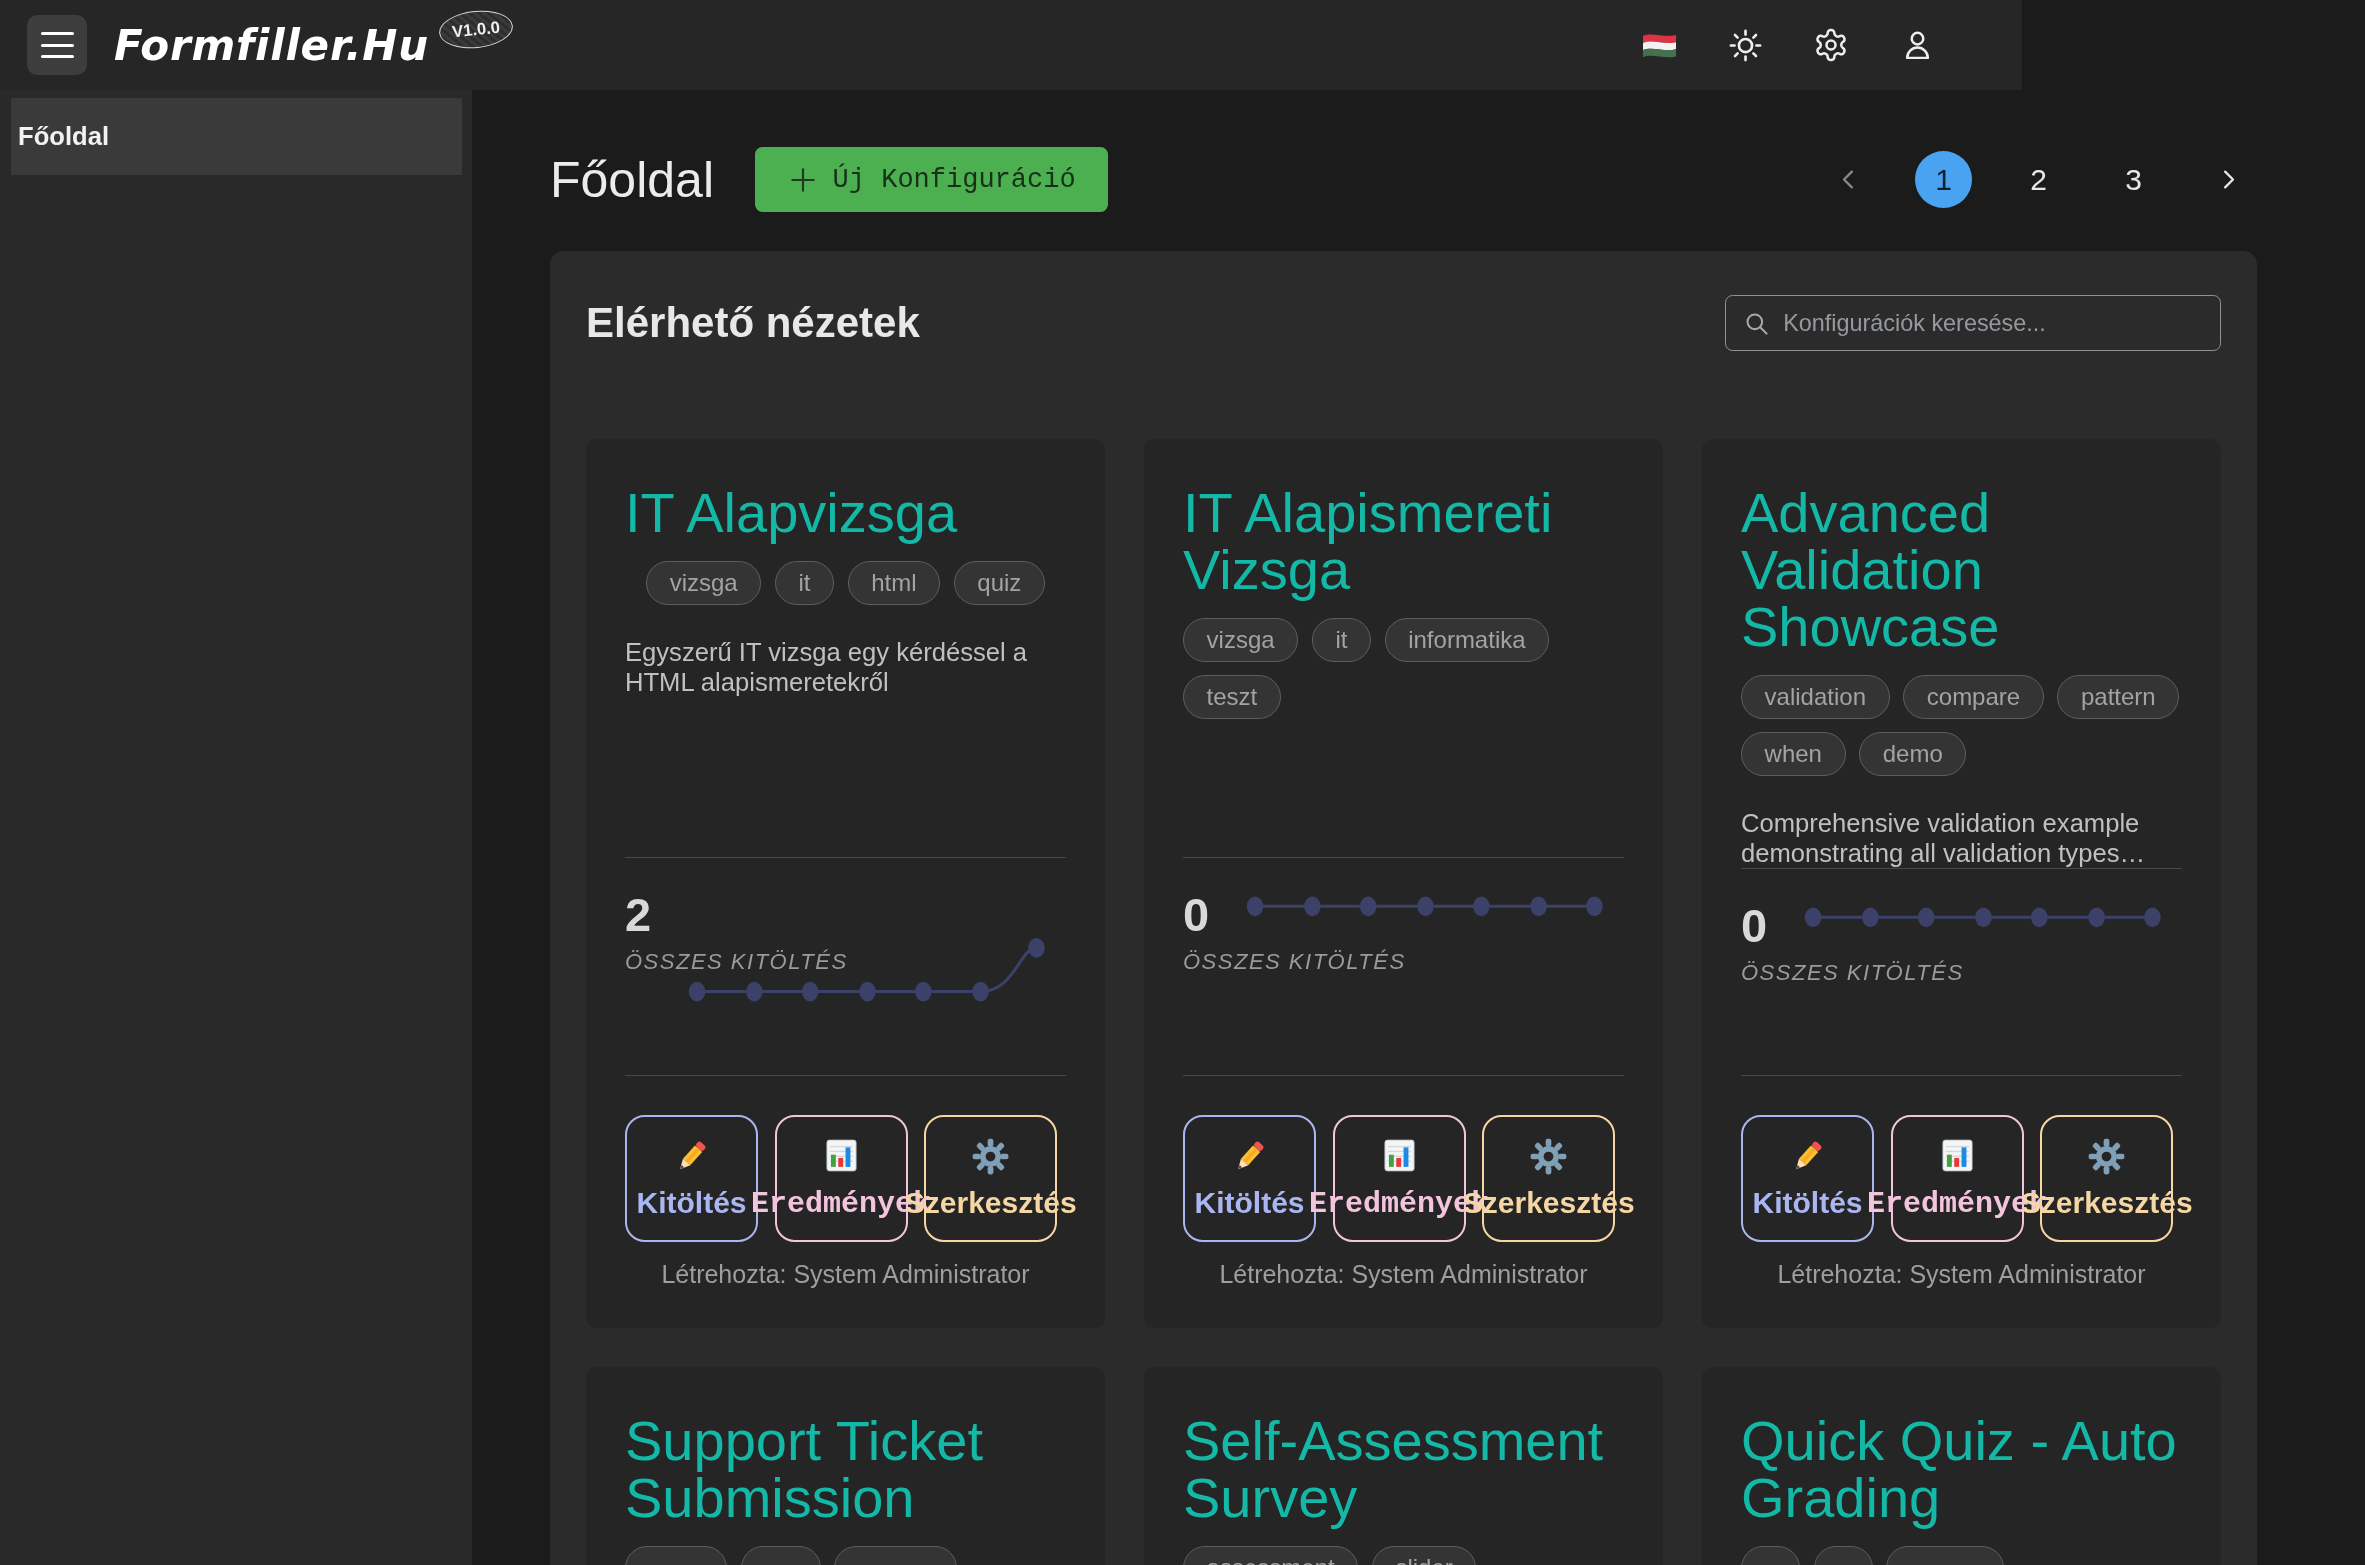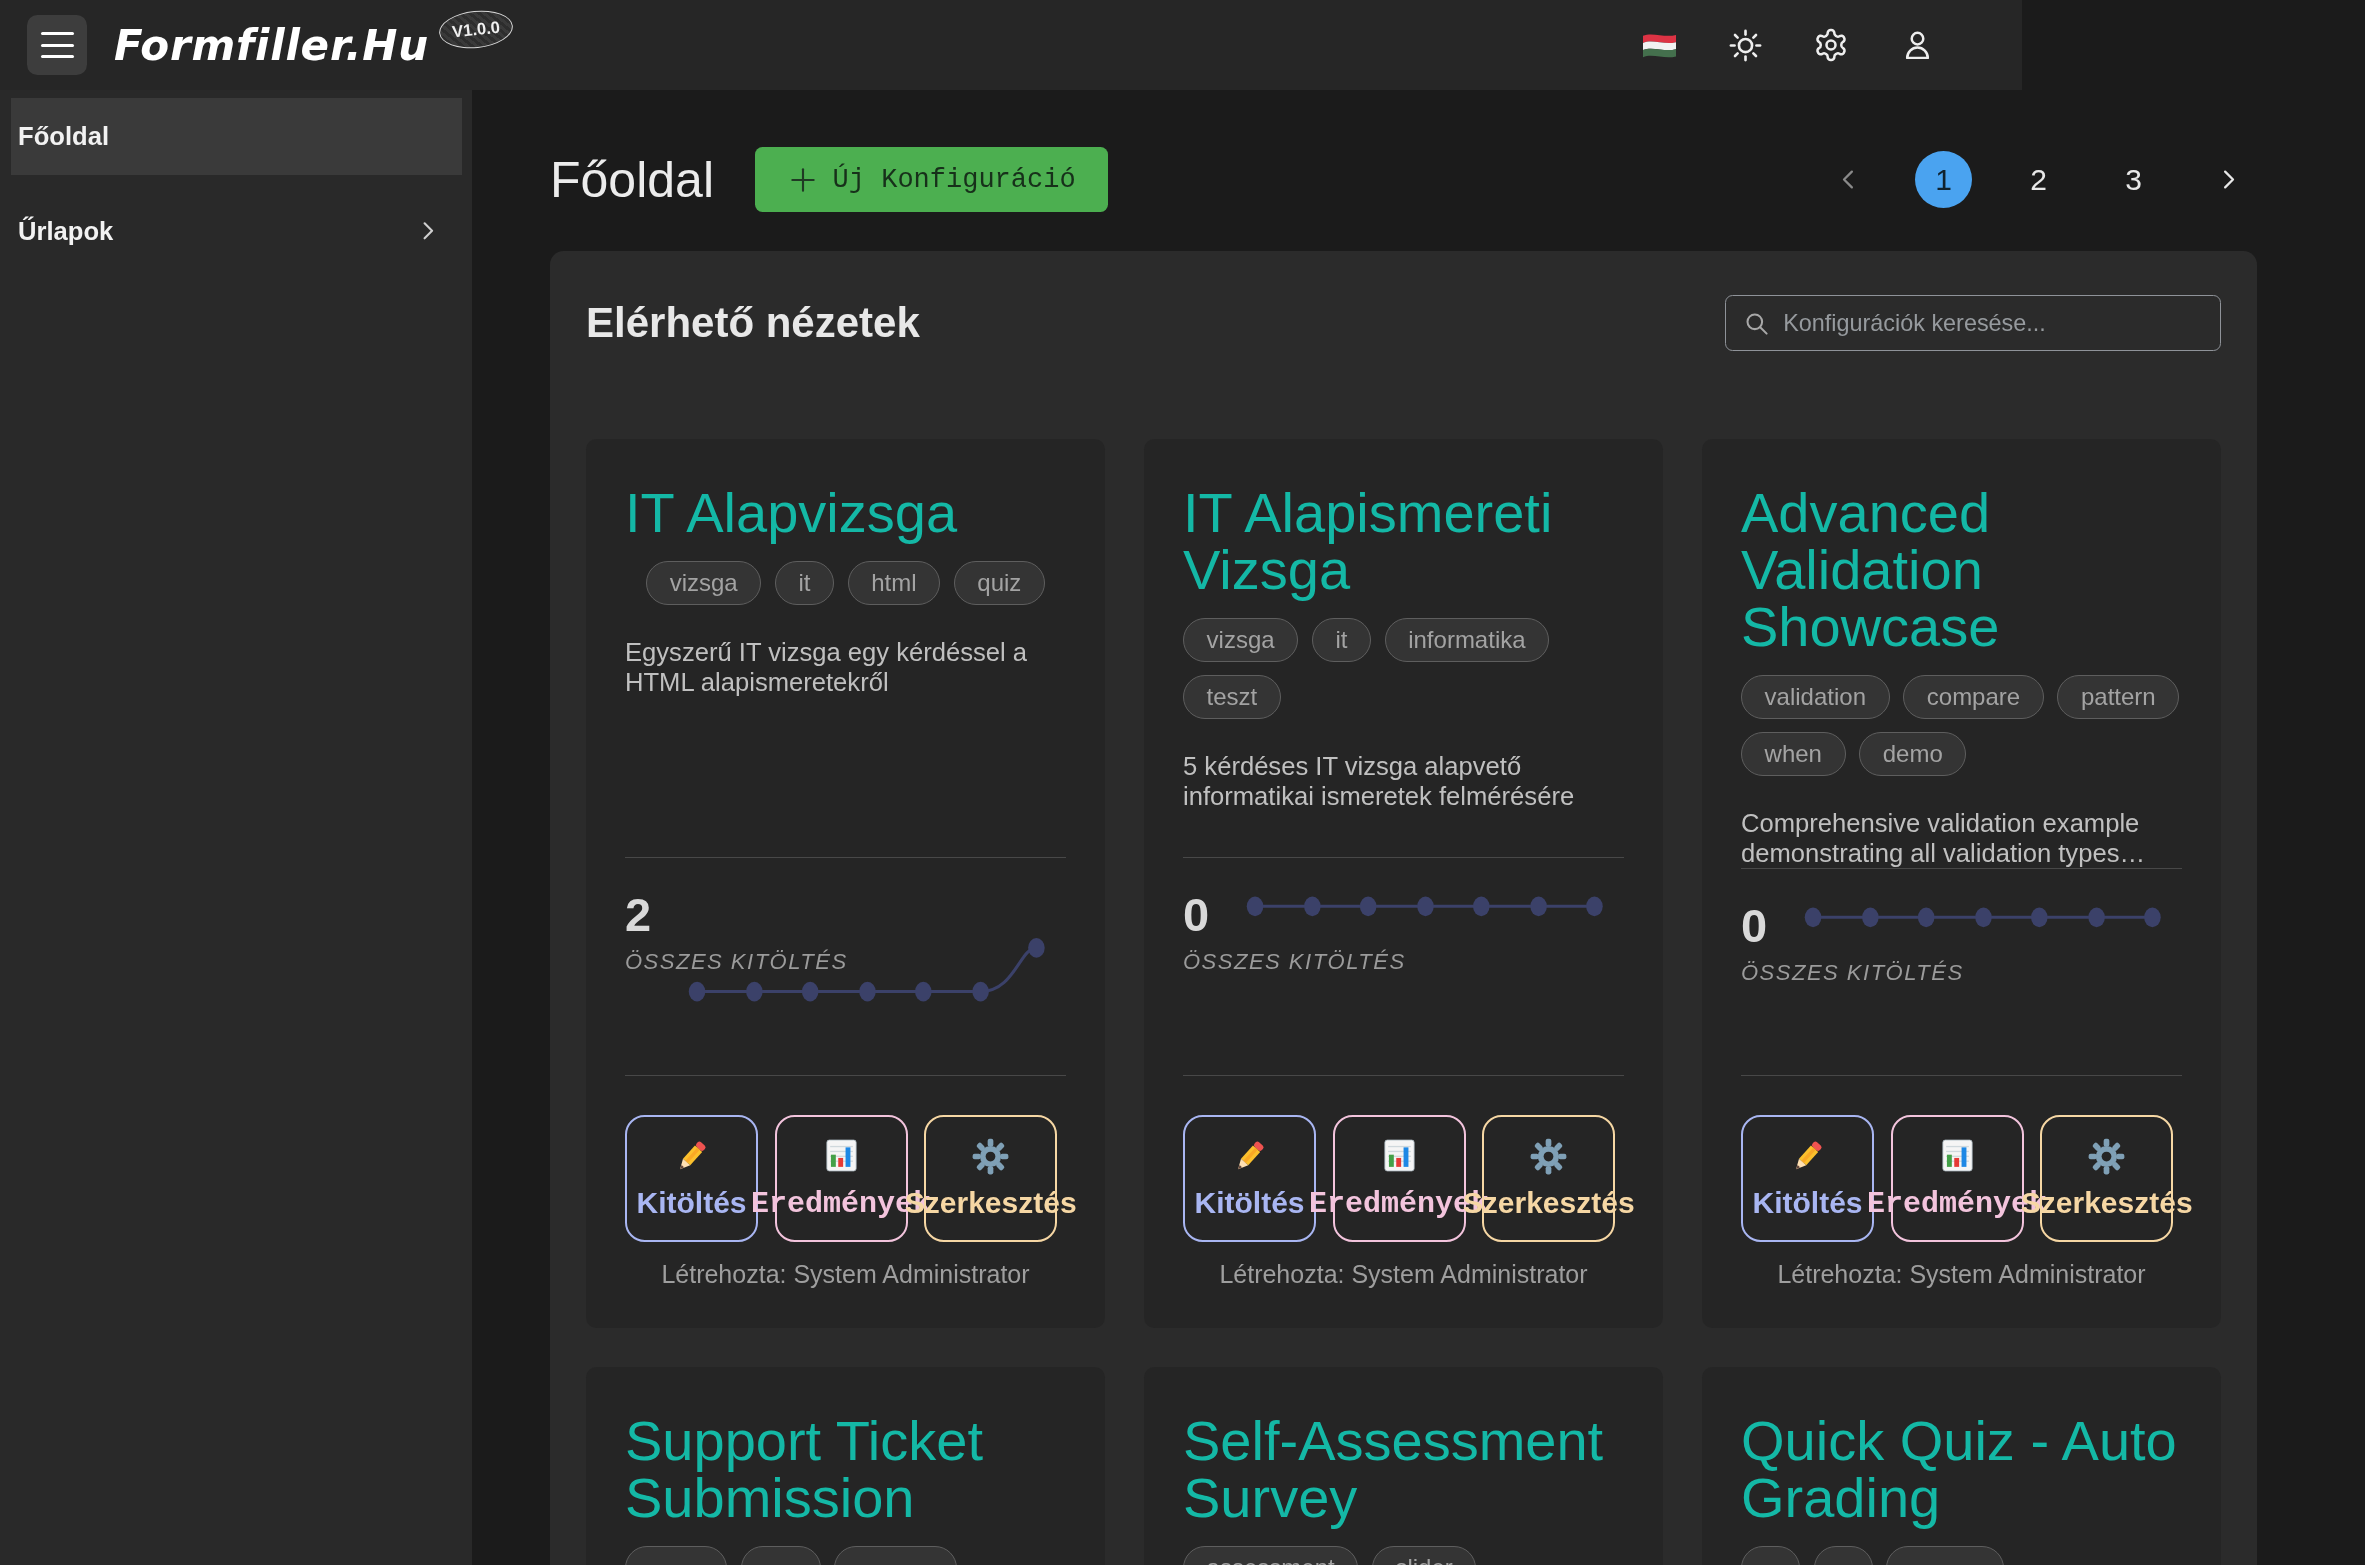--- a/index.html
+++ b/index.html
@@ -162,27 +162,20 @@
       </svg>
     </button>
   </div>
 </header>
 
 <nav class="sidebar">
   <div class="side-item active">
     <span>Főoldal</span>
     <span class="grow"></span>
   </div>
-  <div class="side-item">
-    <span>Űrlapok</span>
-    <span class="grow"></span>
-    <svg width="25.6" height="25.6" viewBox="0 0 24 24" fill="none" stroke="#cfcfcf" stroke-width="2" stroke-linecap="round" stroke-linejoin="round">
-        <polyline points="9 5 16 12 9 19"></polyline>
-      </svg>
-  </div>
 </nav>
 
 <main class="main">
   <div class="page-header">
     <h1 class="page-title">Főoldal</h1>
     <button class="new-config-btn">
       <svg width="32" height="32" viewBox="0 0 24 24" fill="none" stroke="#203a24" stroke-width="1.6" stroke-linecap="round">
           <line x1="12" y1="4" x2="12" y2="20"></line>
           <line x1="4" y1="12" x2="20" y2="12"></line>
         </svg>
@@ -293,21 +286,20 @@
   </article>
 
   <article class="card row1">
     <h3 class="card-title">IT Alapismereti Vizsga</h3>
     <div class="tags">
             <span class="tag">vizsga</span>
             <span class="tag">it</span>
             <span class="tag">informatika</span>
             <span class="tag">teszt</span>
           </div>
-    <p class="desc">5 kérdéses IT vizsga alapvető informatikai ismeretek felmérésére</p>
     <div class="spacer"></div>
     <div class="divider d1"></div>
     <div class="stats">
       <div class="stat-num">0</div>
       <div class="stat-label">ÖSSZES KITÖLTÉS</div>
       <svg class="sparkline" viewBox="0 0 480 200">
               <path d="M 12,64 L 88,64 L 162,64 L 238,64 L 312,64 L 388,64 L 462,64" fill="none" stroke="#3b4169" stroke-width="4"></path>
               <ellipse cx="12" cy="64" rx="11" ry="13" fill="#3b4169"></ellipse>
               <ellipse cx="88" cy="64" rx="11" ry="13" fill="#3b4169"></ellipse>
               <ellipse cx="162" cy="64" rx="11" ry="13" fill="#3b4169"></ellipse>

